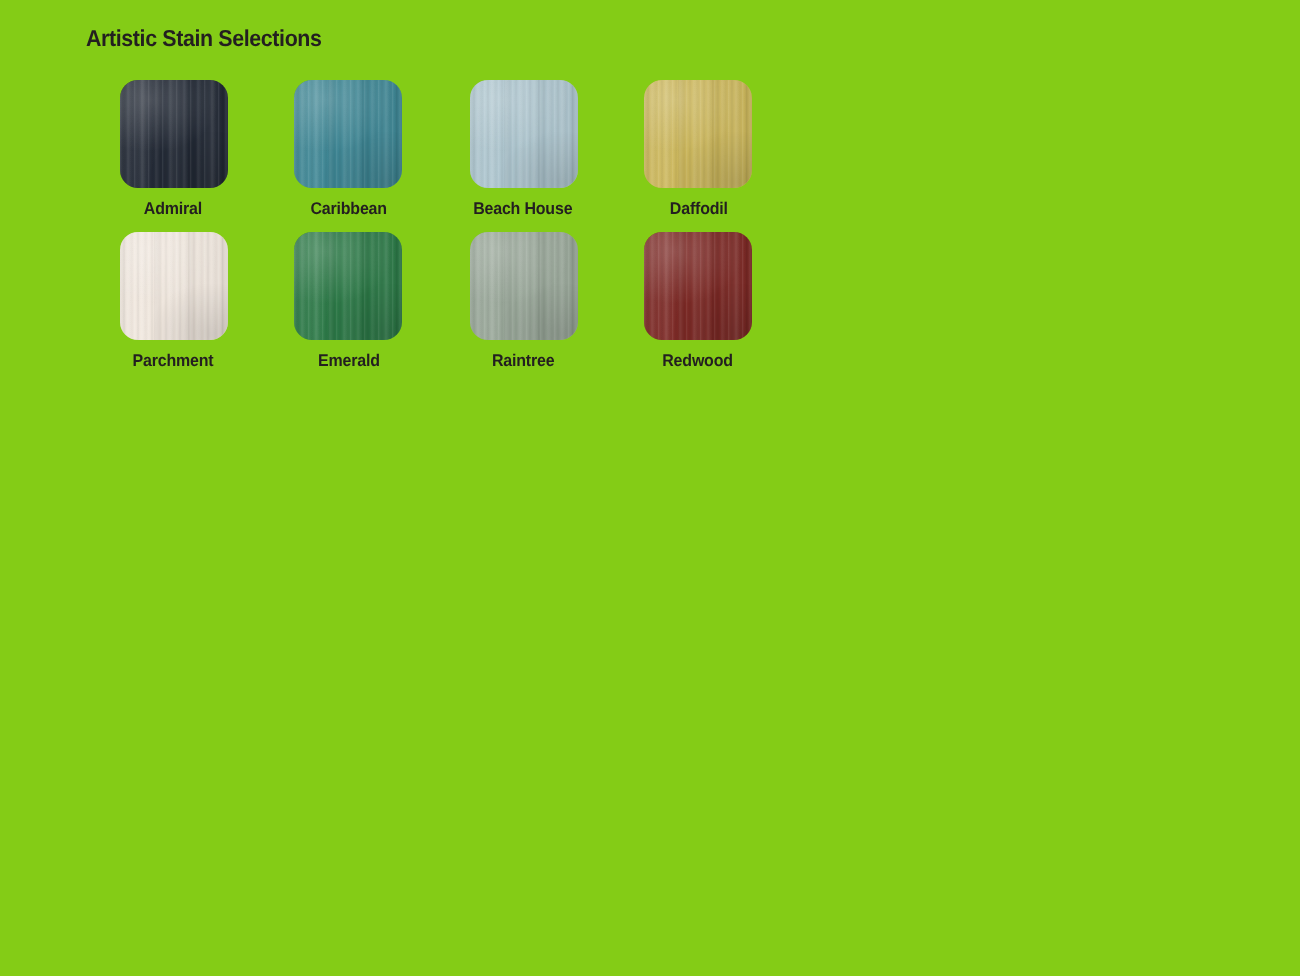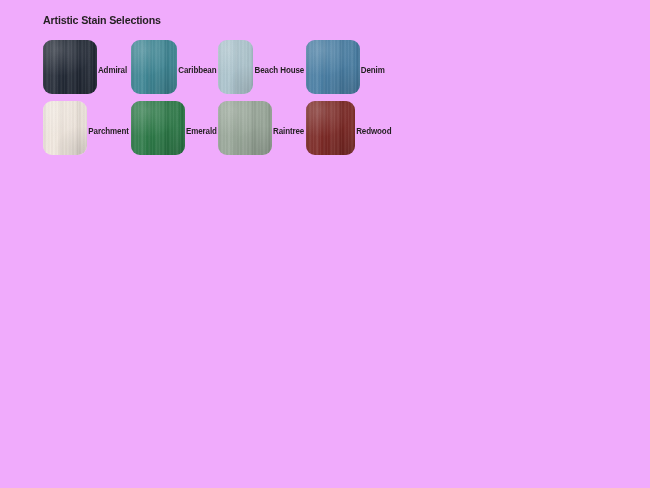--- a/index.html
+++ b/index.html
@@ -10,21 +10,21 @@
     width: 650px;
     height: 488px;
     background: #ffffff;
     font-family: "Liberation Sans", sans-serif;
     overflow: hidden;
   }
   #page {
     position: relative;
     width: 650px;
     height: 488px;
-    background: #f0abfc;
+    background: #84cc16;
   }
   .page-title {
     position: absolute;
     left: 43px;
     top: 14px;
     font-size: 11.5px;
     font-weight: bold;
     color: #231f20;
     letter-spacing: -0.2px;
     white-space: nowrap;
@@ -38,21 +38,21 @@
     width: 580px;
   }
   .swatch-row {
     display: flex;
     flex-direction: row;
     margin-bottom: 7px;
   }
   .swatch-cell {
     width: 87.5px;
     display: flex;
-    flex-direction: row;
+    flex-direction: column;
     align-items: center;
   }
   .swatch-chip {
     position: relative;
     width: 54px;
     height: 54px;
     border-radius: 9px;
     overflow: hidden;
     background-color: #cccccc;
   }
@@ -129,25 +129,25 @@
         <div class="swatch-label">Caribbean</div>
       </div>
       <div class="swatch-cell">
         <div class="swatch-chip" style="background-color: rgb(174, 198, 207);">
           <div class="grain"></div>
           <div class="sheen"></div>
         </div>
         <div class="swatch-label">Beach House</div>
       </div>
       <div class="swatch-cell">
-        <div class="swatch-chip" style="background-color: rgb(74, 127, 165);">
+        <div class="swatch-chip" style="background-color: rgb(205, 184, 93);">
           <div class="grain"></div>
           <div class="sheen"></div>
         </div>
-        <div class="swatch-label">Denim</div>
+        <div class="swatch-label">Daffodil</div>
       </div>
     </div>
 
     <div class="swatch-row">
       <div class="swatch-cell">
         <div class="swatch-chip" style="background-color: rgb(241, 232, 223);">
           <div class="grain"></div>
           <div class="sheen"></div>
         </div>
         <div class="swatch-label">Parchment</div>

